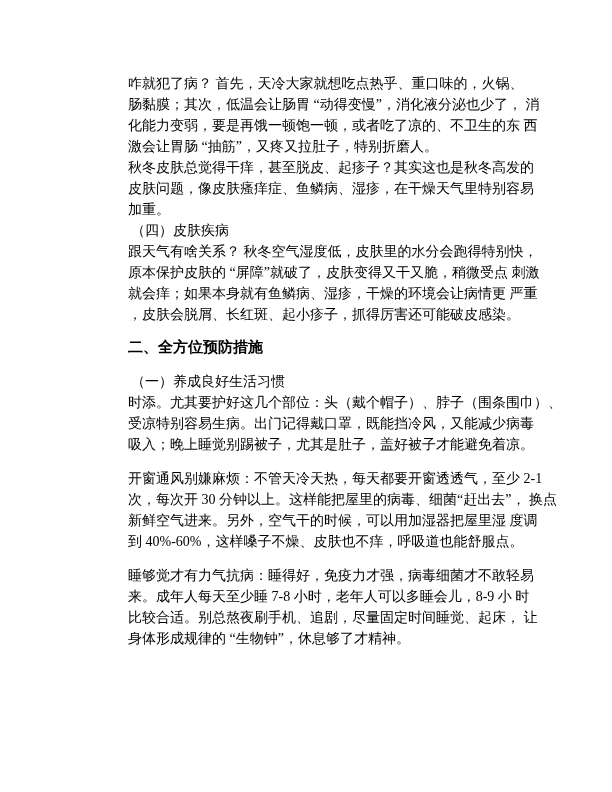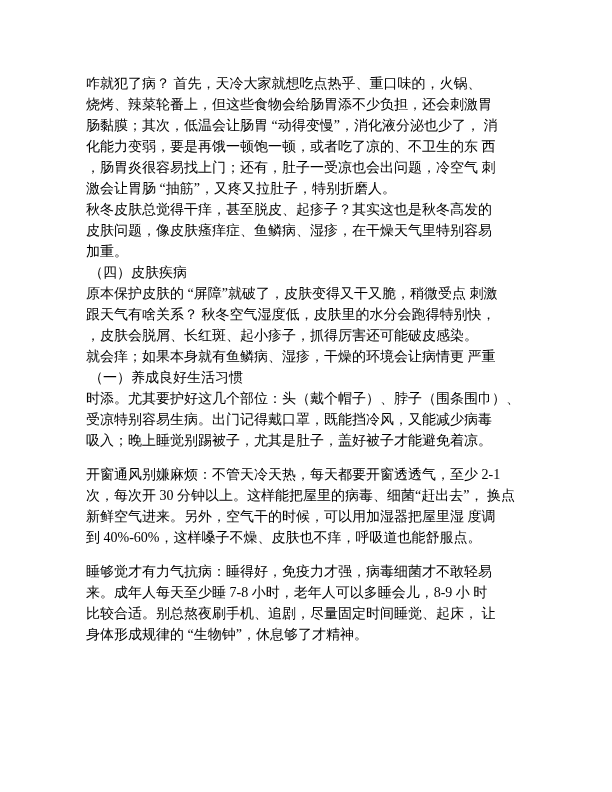--- a/index.html
+++ b/index.html
@@ -17,20 +17,21 @@
     color: #000000;
     font-family: "Liberation Serif", "DejaVu Serif", serif;
     overflow: hidden;
   }
   .block { margin: 0; }
   .line {
     font-size: 14px;
     line-height: 21px;
     white-space: pre;
     letter-spacing: 0px;
+    margin-left: 42px;
   }
   .block-heading {
     margin-top: 11px;
     margin-bottom: 14px;
   }
   .block-heading .line {
     font-weight: bold;
     font-size: 15px;
     font-family: "Liberation Sans", "DejaVu Sans", sans-serif;
   }
@@ -39,39 +40,40 @@
   }
   .spacer { height: 13px; }
 </style>
 </head>
 <body>
 
 <div class="page">
   <div id="doc-content">
       <div class="block block-body">
         <div class="line">咋就犯了病？ 首先，天冷大家就想吃点热乎、重口味的，火锅、</div>
-        <div class="line">烧烤、辣菜轮番上，但这些食物会给肠胃添不少负担，还会刺激胃</div>
         <div class="line">肠黏膜；其次，低温会让肠胃 “动得变慢”，消化液分泌也少了， 消</div>
         <div class="line">化能力变弱，要是再饿一顿饱一顿，或者吃了凉的、不卫生的东 西</div>
-        <div class="line">，肠胃炎很容易找上门；还有，肚子一受凉也会出问题，冷空气 刺</div>
         <div class="line">激会让胃肠 “抽筋”，又疼又拉肚子，特别折磨人。</div>
       </div>
       <div class="block block-body">
         <div class="line">秋冬皮肤总觉得干痒，甚至脱皮、起疹子？其实这也是秋冬高发的</div>
         <div class="line">皮肤问题，像皮肤瘙痒症、鱼鳞病、湿疹，在干燥天气里特别容易</div>
         <div class="line">加重。</div>
       </div>
       <div class="block block-subheading">
         <div class="line">（四）皮肤疾病</div>
       </div>
       <div class="block block-body">
+        <div class="line">跟天气有啥关系？ 秋冬空气湿度低，皮肤里的水分会跑得特别快，</div>
         <div class="line">原本保护皮肤的 “屏障”就破了，皮肤变得又干又脆，稍微受点 刺激</div>
-        <div class="line">跟天气有啥关系？ 秋冬空气湿度低，皮肤里的水分会跑得特别快，</div>
+        <div class="line">就会痒；如果本身就有鱼鳞病、湿疹，干燥的环境会让病情更 严重</div>
         <div class="line">，皮肤会脱屑、长红斑、起小疹子，抓得厉害还可能破皮感染。</div>
-        <div class="line">就会痒；如果本身就有鱼鳞病、湿疹，干燥的环境会让病情更 严重</div>
+      </div>
+      <div class="block block-heading">
+        <div class="line">二、全方位预防措施</div>
       </div>
       <div class="block block-subheading">
         <div class="line">（一）养成良好生活习惯</div>
       </div>
       <div class="block block-body">
         <div class="line">时添。尤其要护好这几个部位：头（戴个帽子）、脖子（围条围巾）、</div>
         <div class="line">受凉特别容易生病。出门记得戴口罩，既能挡冷风，又能减少病毒</div>
         <div class="line">吸入；晚上睡觉别踢被子，尤其是肚子，盖好被子才能避免着凉。</div>
       </div>
       <div class="spacer"></div>

